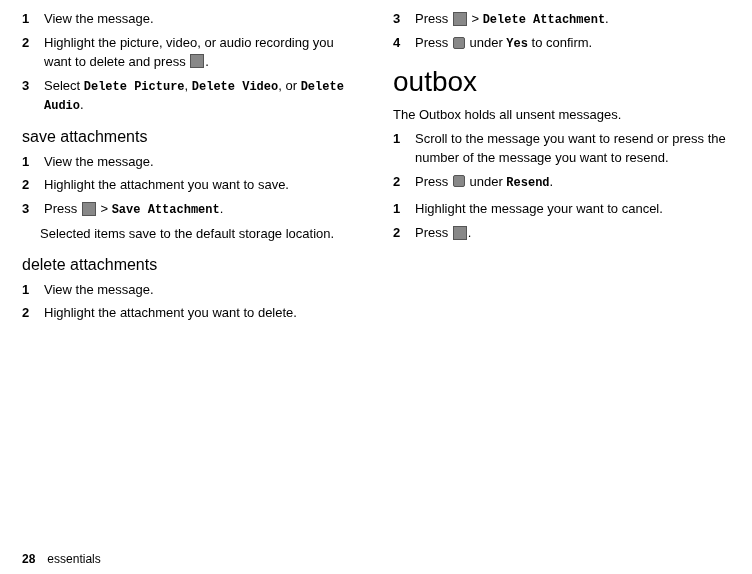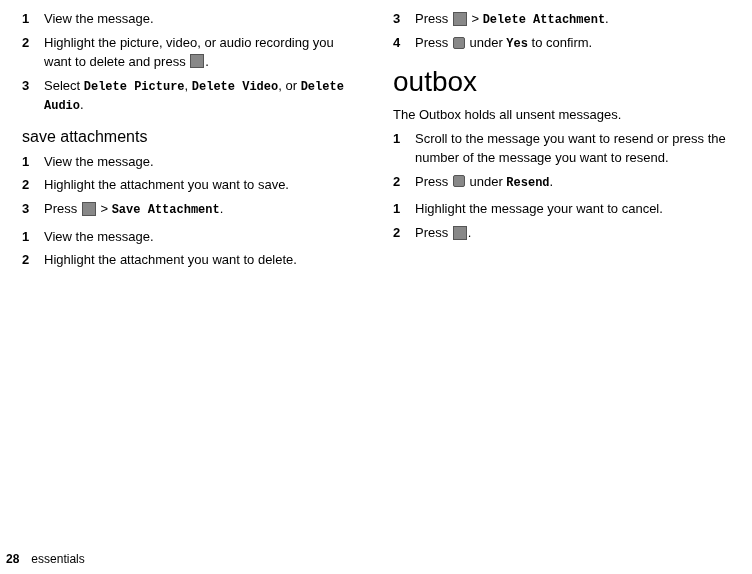--- a/index.html
+++ b/index.html
@@ -105,21 +105,21 @@
       margin-top: 10px;
       font-family: Arial, Helvetica, sans-serif;
     }
     .footer {
       position: absolute;
       bottom: 8px;
       left: 0;
       width: 752px;
       display: flex;
       align-items: flex-end;
-      padding: 0 6px;
+      padding: 0 22px;
     }
     .footer-page {
       font-size: 12px;
       font-weight: bold;
       color: #000;
       margin-right: 12px;
     }
     .footer-label {
       font-size: 12px;
       color: #000;
@@ -190,23 +190,25 @@
         <span class="item-text">View the message.</span>
       </div>
       <div class="numbered-item">
         <span class="num">2</span>
         <span class="item-text">Highlight the attachment you want to save.</span>
       </div>
       <div class="numbered-item">
         <span class="num">3</span>
         <span class="item-text">Press <span class="menu-icon"></span> &gt; <span class="bold-inline">Save Attachment</span>.</span>
       </div>
-    </div>
-
-    <div class="section-block">
+      <div class="note-text">Selected items save to the default storage location.</div>
+    </div>
+
+    <div class="section-block">
+      <div class="section-heading">delete attachments</div>
       <div class="numbered-item">
         <span class="num">1</span>
         <span class="item-text">View the message.</span>
       </div>
       <div class="numbered-item">
         <span class="num">2</span>
         <span class="item-text">Highlight the attachment you want to delete.</span>
       </div>
     </div>
 

